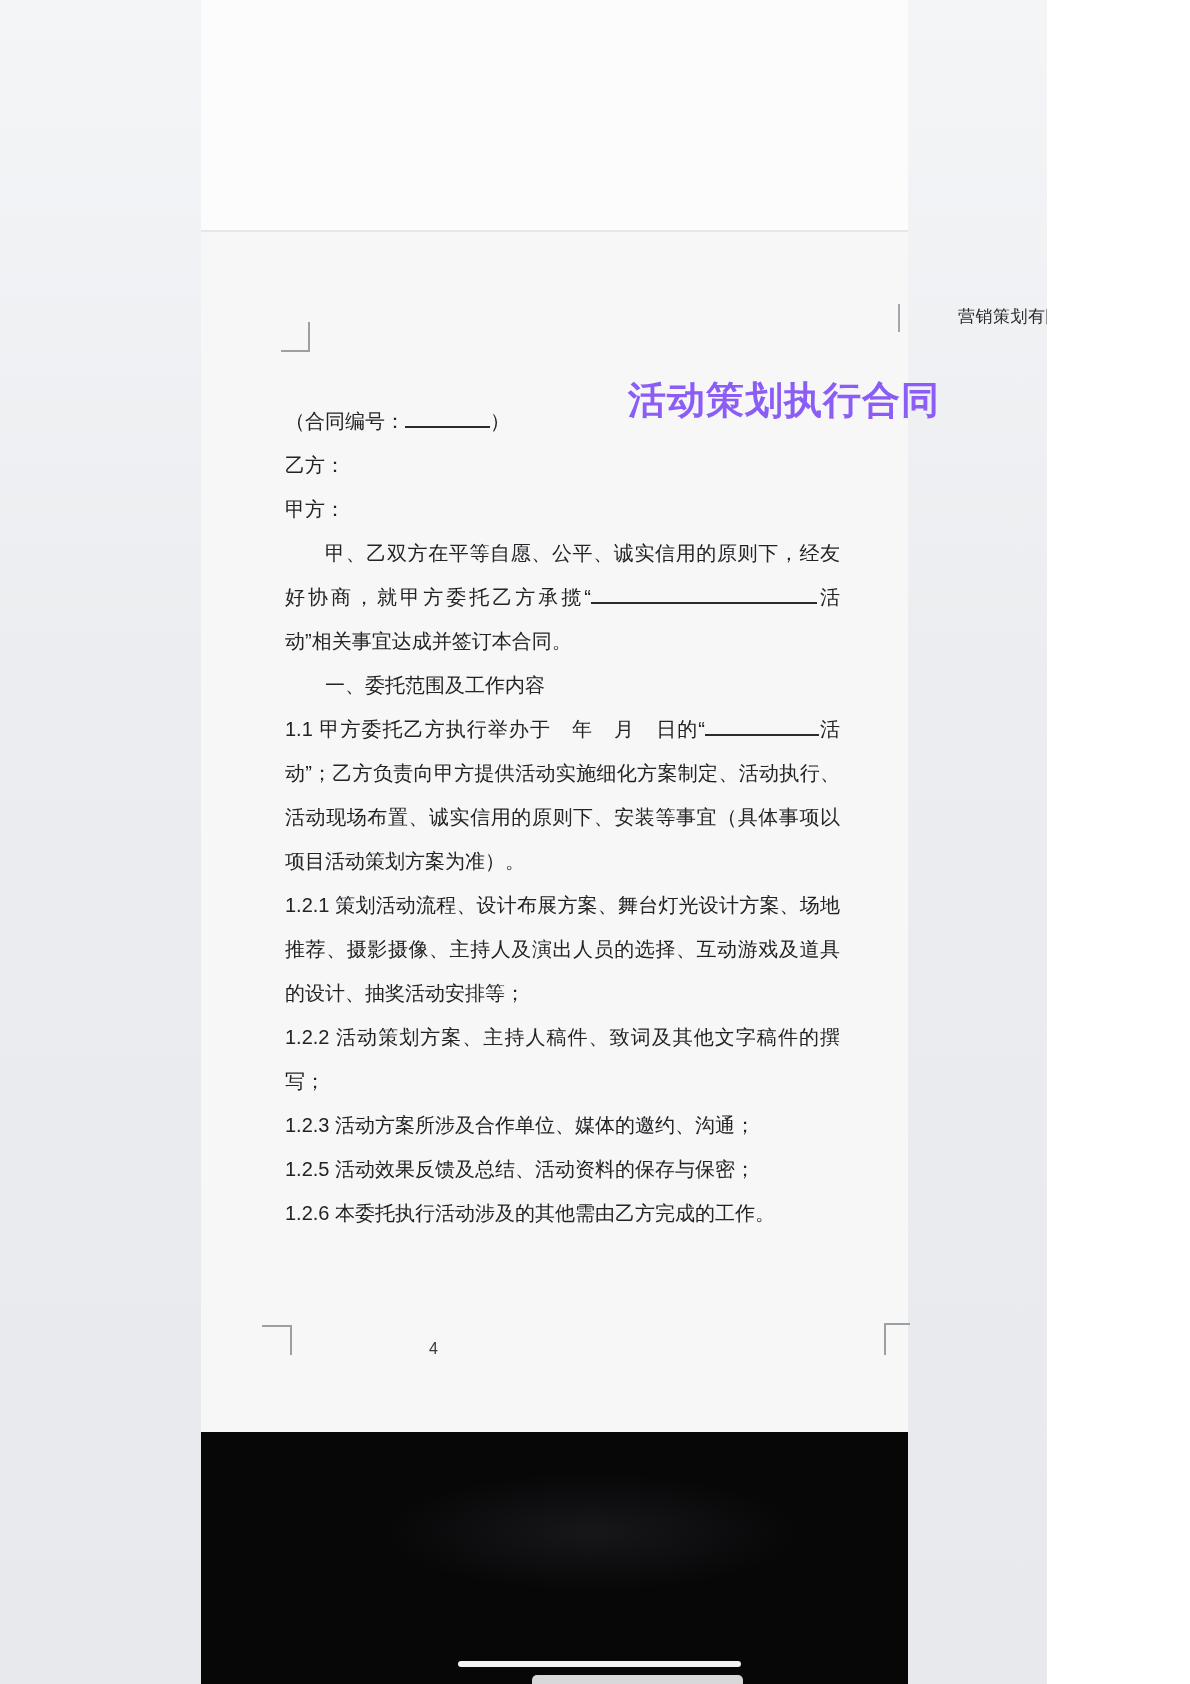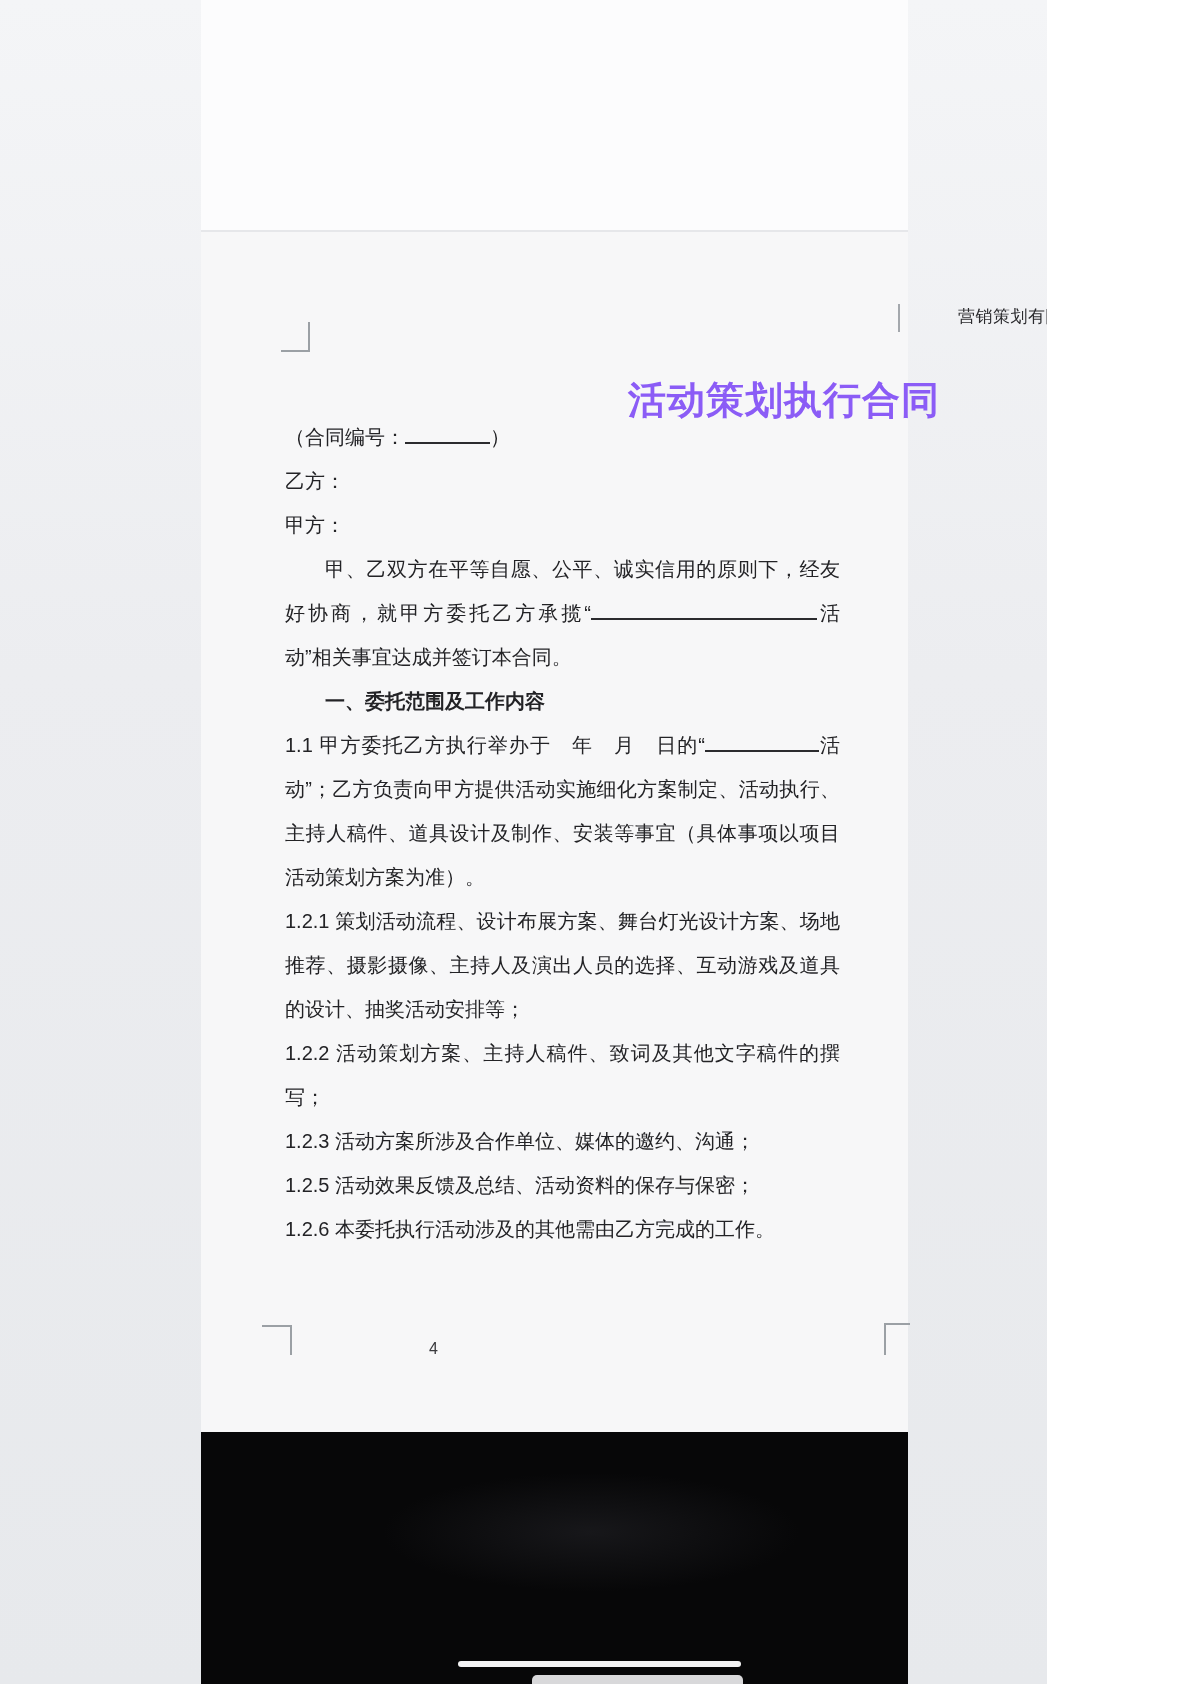--- a/index.html
+++ b/index.html
@@ -25,27 +25,27 @@
   .company-header{
     position:absolute;top:73px;left:495px;width:402px;
     text-align:right;font-size:17px;letter-spacing:.5px;color:#2a2a2d;
   }
   .doc-title{
     position:absolute;top:118px;left:0;width:100%;
     transform:translateX(32px);
     text-align:right;font-size:38px;font-weight:bold;letter-spacing:1px;color:#8b5cf6;
   }
   .flow{
-    position:absolute;left:84px;top:183px;width:555px;
+    position:absolute;left:84px;top:167px;width:555px;
     font-size:20px;line-height:44px;color:#232326;
   }
   .flow p{margin:0;text-align:justify;text-justify:inter-character;}
   .line-right{text-align:right;}
   .indent{text-indent:2em;}
-  .bold{font-weight:bold;}
+  .bold{font-weight:normal;}
   .blank{
     display:inline-block;height:.9em;
     border-bottom:2px solid #2b2b2e;
     vertical-align:baseline;
   }
   .blank-contract{width:85px;}
   .blank-activity{width:226px;}
   .blank-date{width:114px;}
   .page-number{
     position:absolute;left:228px;top:1108px;
@@ -102,21 +102,21 @@
       <p>乙方：</p>
       <p>甲方：</p>
 
       <p class="indent">
         <span>甲、乙双方在平等自愿、公平、诚实信用的原则下，经友好协商，就甲方委托乙方承揽“</span><span class="blank blank-activity"></span><span>活动”相关事宜达成并签订本合同。</span>
       </p>
 
       <p class="indent bold">一、委托范围及工作内容</p>
 
       <p>
-        <span>1.1 甲方委托乙方执行举办于　年　月　日的“</span><span class="blank blank-date"></span><span>活动”；乙方负责向甲方提供活动实施细化方案制定、活动执行、主持人稿件、道具设计及制作、安装等事宜（具体事项以项目活动策划方案为准）。</span>
+        <span>1.1 甲方委托乙方执行举办于　年　月　日的“</span><span class="blank blank-date"></span><span>活动”；乙方负责向甲方提供活动实施细化方案制定、活动执行、活动现场布置、诚实信用的原则下、安装等事宜（具体事项以项目活动策划方案为准）。</span>
       </p>
 
 
       <p>1.2.1 策划活动流程、设计布展方案、舞台灯光设计方案、场地推荐、摄影摄像、主持人及演出人员的选择、互动游戏及道具的设计、抽奖活动安排等；</p>
       <p>1.2.2 活动策划方案、主持人稿件、致词及其他文字稿件的撰写；</p>
       <p>1.2.3 活动方案所涉及合作单位、媒体的邀约、沟通；</p>
       <p>1.2.5 活动效果反馈及总结、活动资料的保存与保密；</p>
       <p>1.2.6 本委托执行活动涉及的其他需由乙方完成的工作。</p>
 
     </div>

